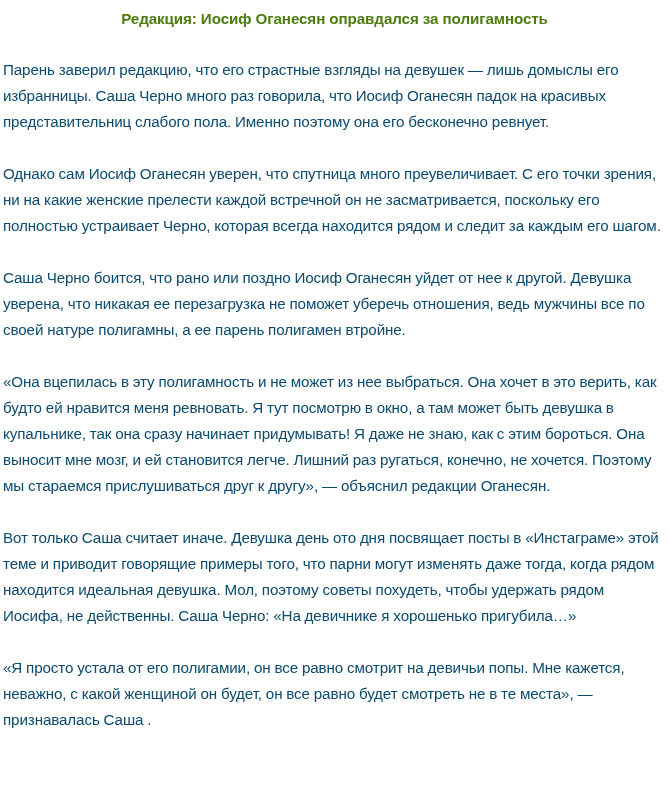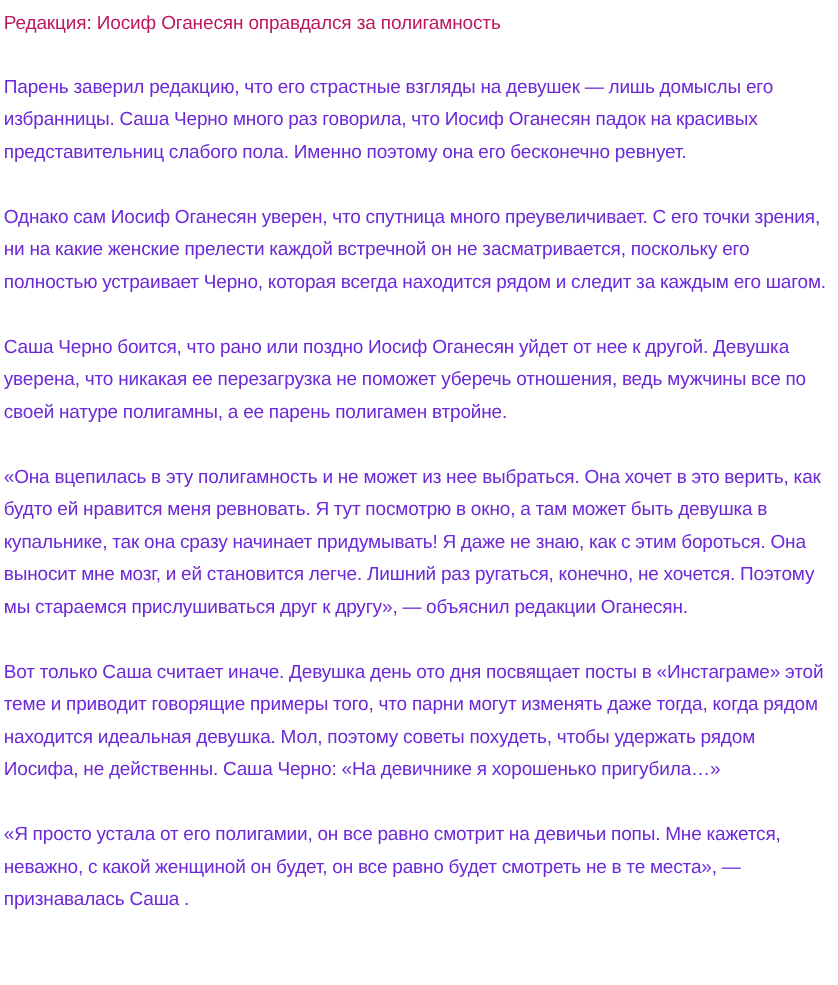--- a/index.html
+++ b/index.html
@@ -19,32 +19,33 @@
 
   .article {
     box-sizing: border-box;
     width: 670px;
     padding: 6px 4px 0 3px;
   }
 
   .article-title {
     font-size: 15.2px;
     line-height: 26px;
-    font-weight: 400;
-    color: #be185d;
+    font-weight: 700;
+    color: #4d7c0f;
     margin: 0 0 25px 0;
     letter-spacing: -0.1px;
     white-space: nowrap;
+    text-align: center;
   }
 
   .article-body p {
     font-size: 15.2px;
     line-height: 26px;
     font-weight: 400;
-    color: #6d28d9;
+    color: #0c4a6e;
     margin: 0 0 26px 0;
     letter-spacing: -0.12px;
     text-align: left;
     word-spacing: -0.2px;
   }
 
   .article-body p:last-child {
     margin-bottom: 16px;
   }
 </style>

